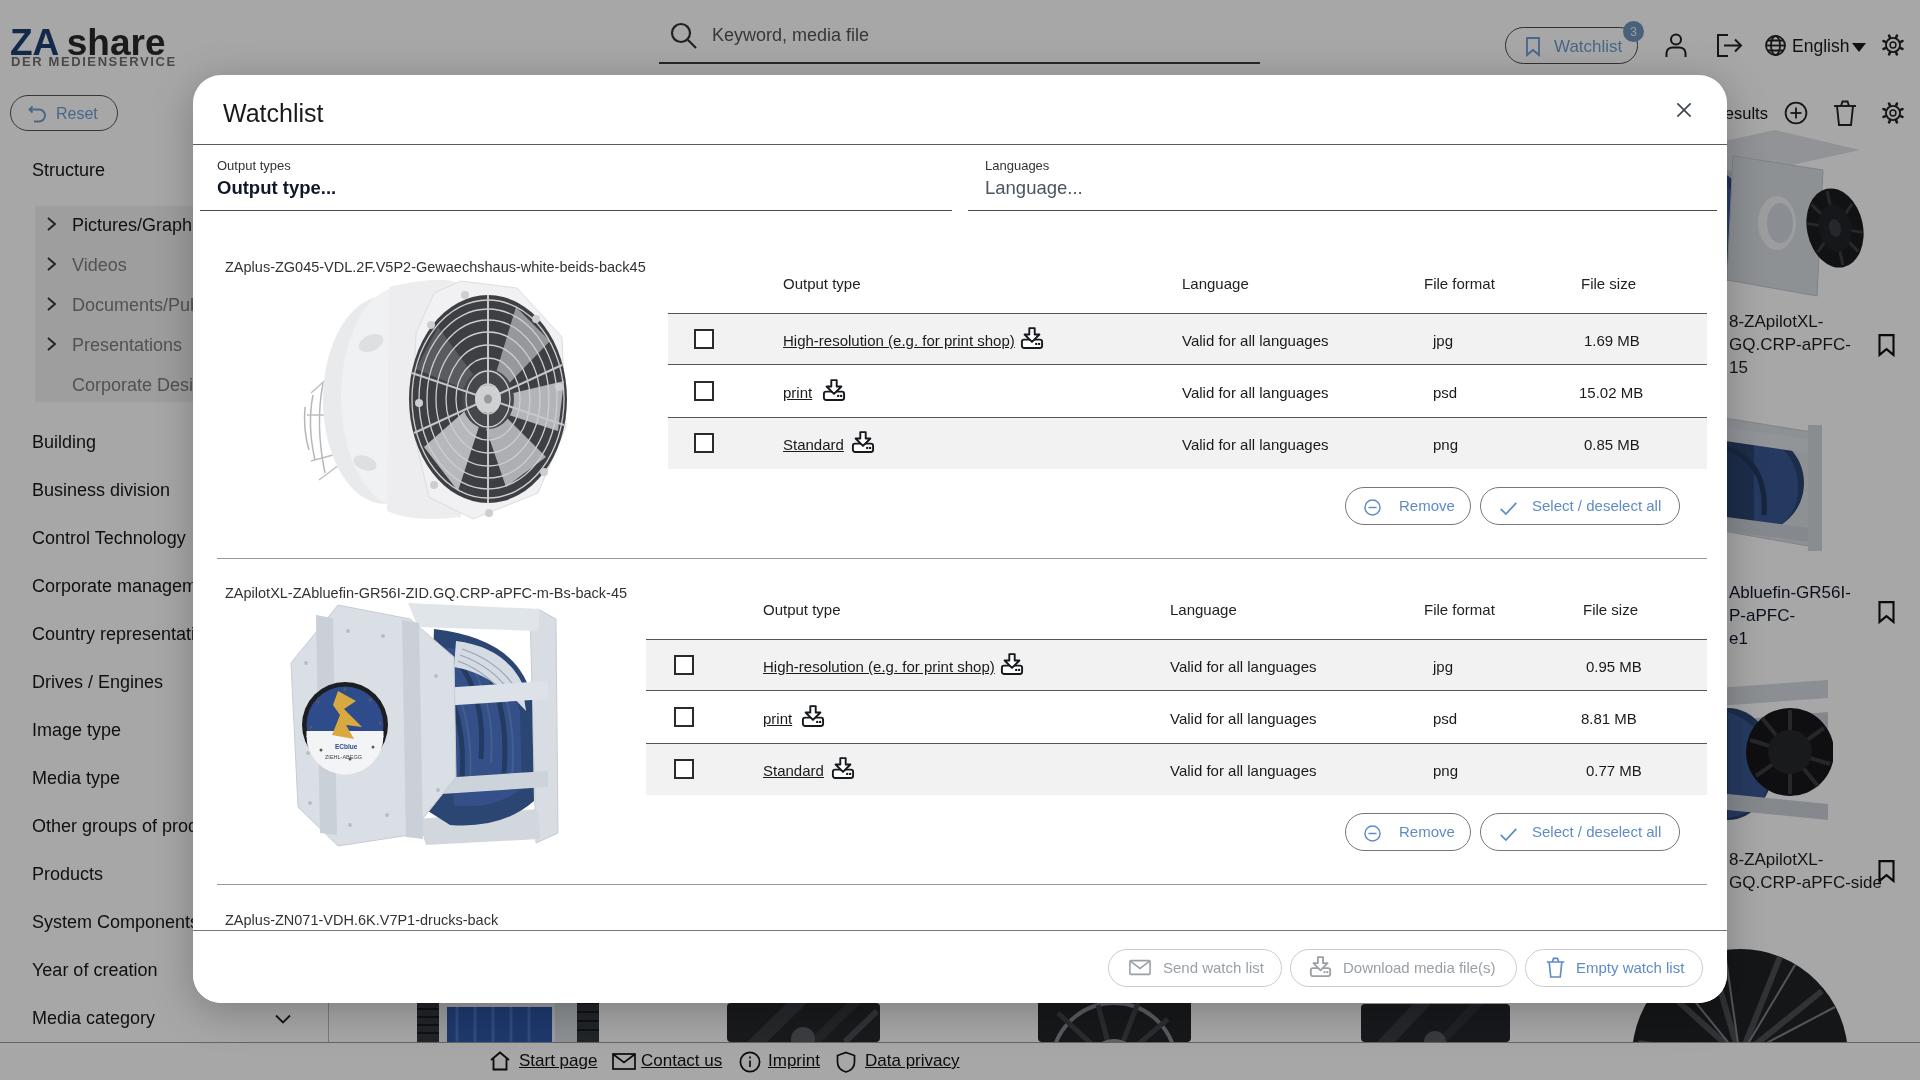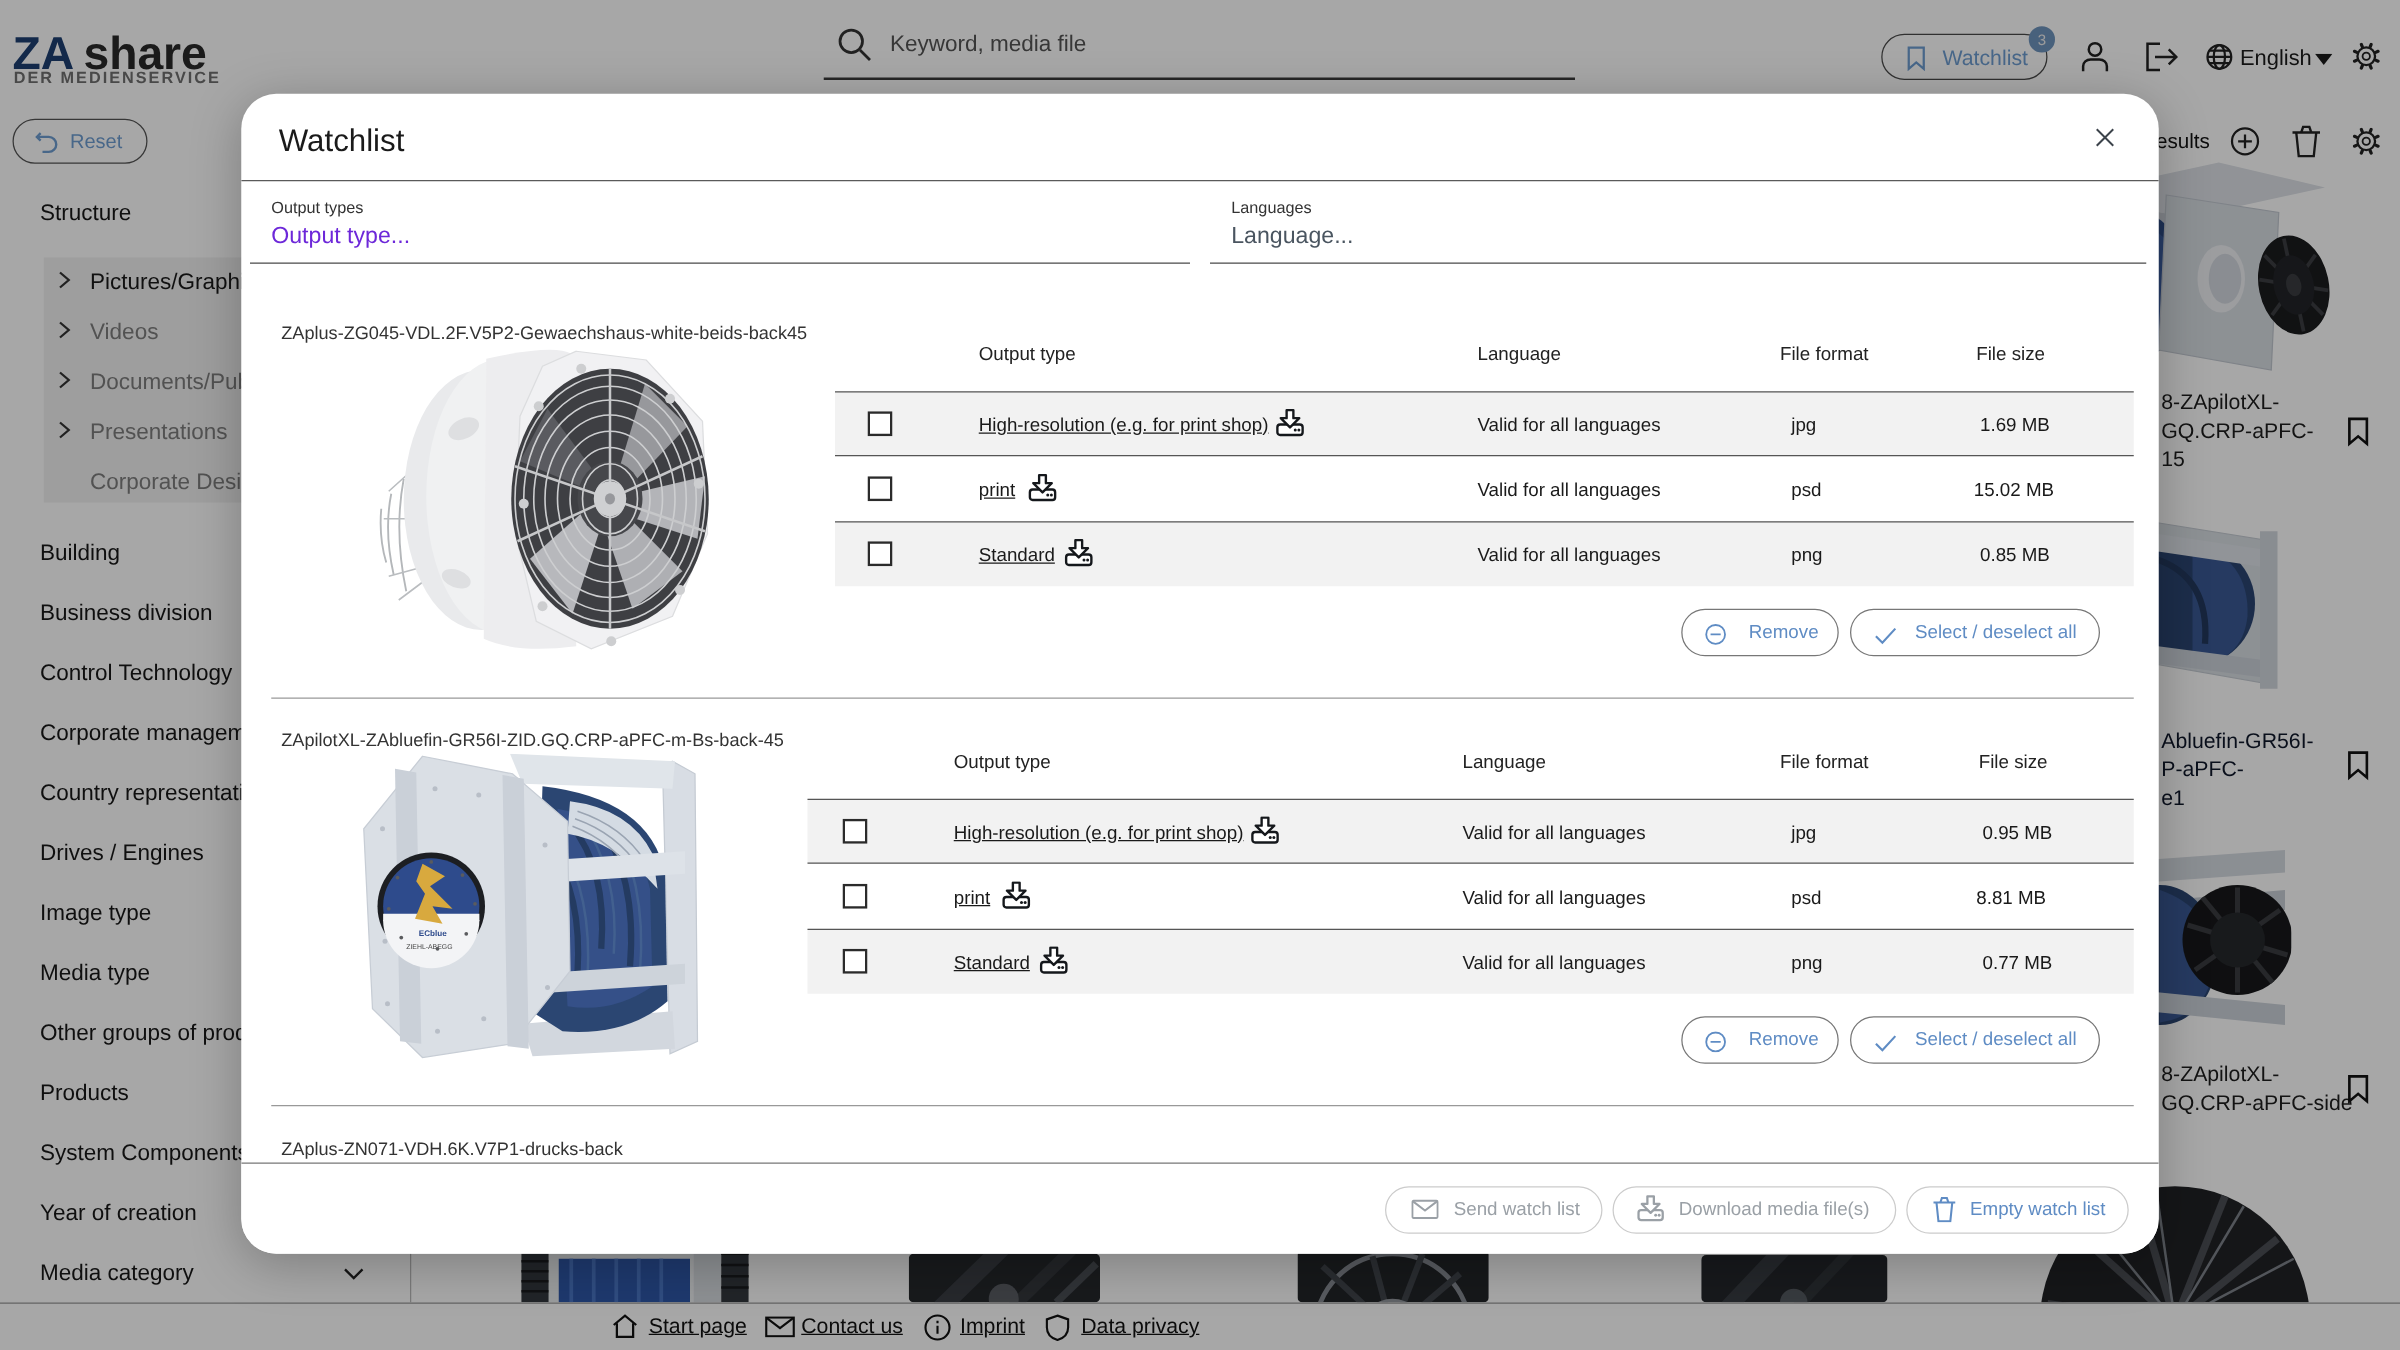--- a/index.html
+++ b/index.html
@@ -301,21 +301,21 @@
 <div class="abs" style="left:193px;top:75px;width:1534px;height:928px;background:#fff;border-radius:28px;z-index:100;box-shadow:0 8px 40px rgba(0,0,0,0.25);overflow:hidden;" id="modal">
 
 <div class="abs" style="left:30px;top:24px;font-size:25px;color:#1a1a1a;">Watchlist</div>
 <svg class="abs" style="left:1483px;top:27px;" width="16" height="16" viewBox="0 0 23 23" fill="none" stroke="#3c434b" stroke-width="2.3">
 <line x1="2" y1="2" x2="21" y2="21"></line>
       <line x1="21" y1="2" x2="2" y2="21"></line>
     </svg>
 <div class="abs" style="left:0px;top:69px;width:1534px;height:1px;background:#5a5a5a;"></div>
 
 <div class="abs" style="left:24px;top:83px;font-size:13px;color:#333;">Output types</div>
-<div class="abs" style="left:24px;top:102px;font-size:18.5px;color:#6d28d9;">Output type...</div>
+<div class="abs" style="left:24px;top:102px;font-size:18.5px;color:#0f172a;font-weight:bold;">Output type...</div>
 <div class="abs" style="left:7px;top:135px;width:752px;height:1px;background:#4a4a4a;"></div>
 <div class="abs" style="left:792px;top:83px;font-size:13px;color:#333;">Languages</div>
 <div class="abs" style="left:792px;top:102px;font-size:18.5px;color:#4a5560;">Language...</div>
 <div class="abs" style="left:775px;top:135px;width:749px;height:1px;background:#4a4a4a;"></div>
 <svg width="0" height="0" style="position:absolute">
 <defs>
 <g id="dl">
 <rect x="1.9" y="12.6" width="20.2" height="8.4" rx="2.2" fill="#fff" stroke="#15181c" stroke-width="1.9"></rect>
 <circle cx="16.2" cy="16.9" r="1.2" fill="#15181c"></circle>
           <circle cx="19.1" cy="16.9" r="1.2" fill="#15181c"></circle>

